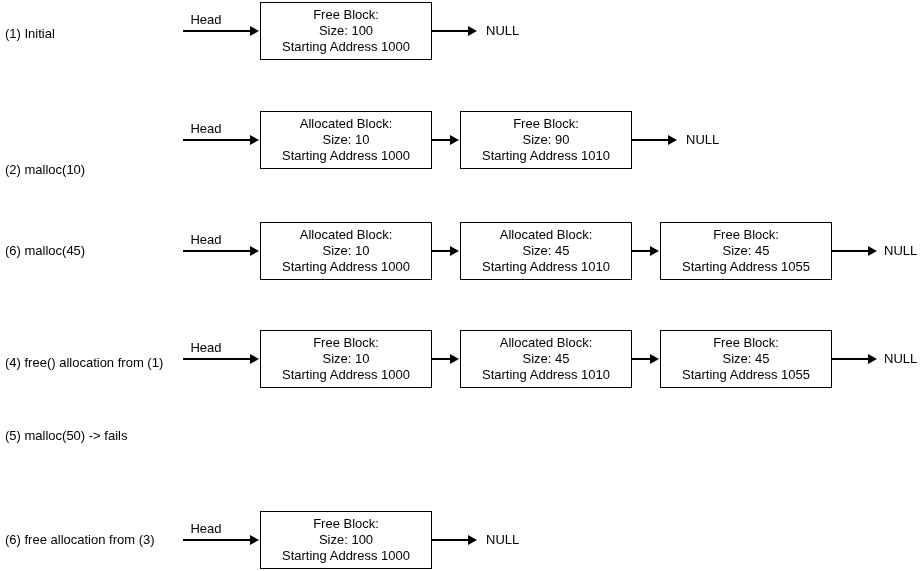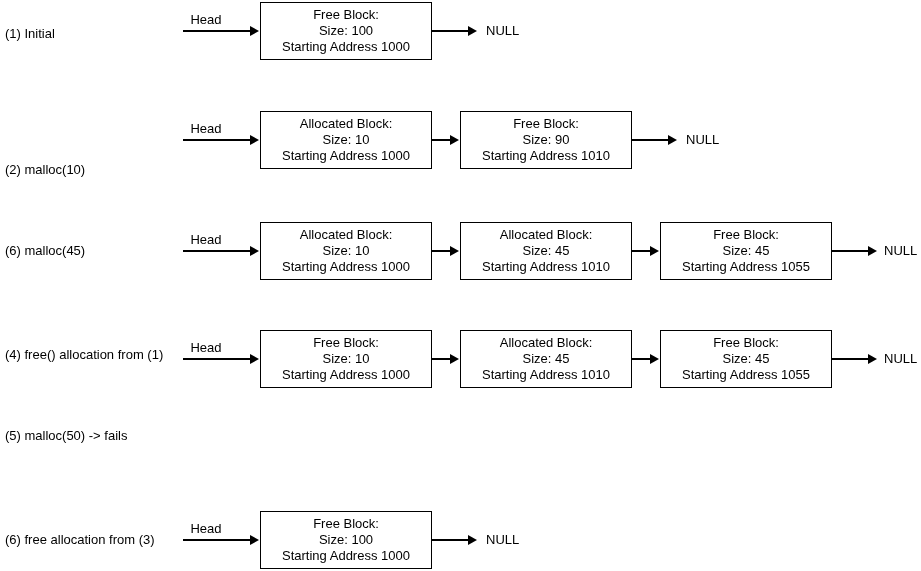--- a/index.html
+++ b/index.html
@@ -146,21 +146,21 @@
     <div class="box-line">Free Block:</div>
     <div class="box-line">Size: 45</div>
     <div class="box-line">Starting Address 1055</div>
   </div>
   <div class="arrow" style="left:831px; top:246px; width:46px;">
     <span class="arrow-line"></span>
     <span class="arrow-head"></span>
   </div>
   <div class="null-label" style="left:884px; top:243px;">NULL</div>
 
-  <div class="row-label" style="top:347px;">(4) free() allocation from (1)</div>
+  <div class="row-label" style="top:355px;">(4) free() allocation from (1)</div>
   <div class="head-label" style="left:178px; top:340px;">Head</div>
   <div class="arrow" style="left:183px; top:354px; width:76px;">
     <span class="arrow-line"></span>
     <span class="arrow-head"></span>
   </div>
   <div class="node-box" style="left:260px; top:330px;">
     <div class="box-line">Free Block:</div>
     <div class="box-line">Size: 10</div>
     <div class="box-line">Starting Address 1000</div>
   </div>

